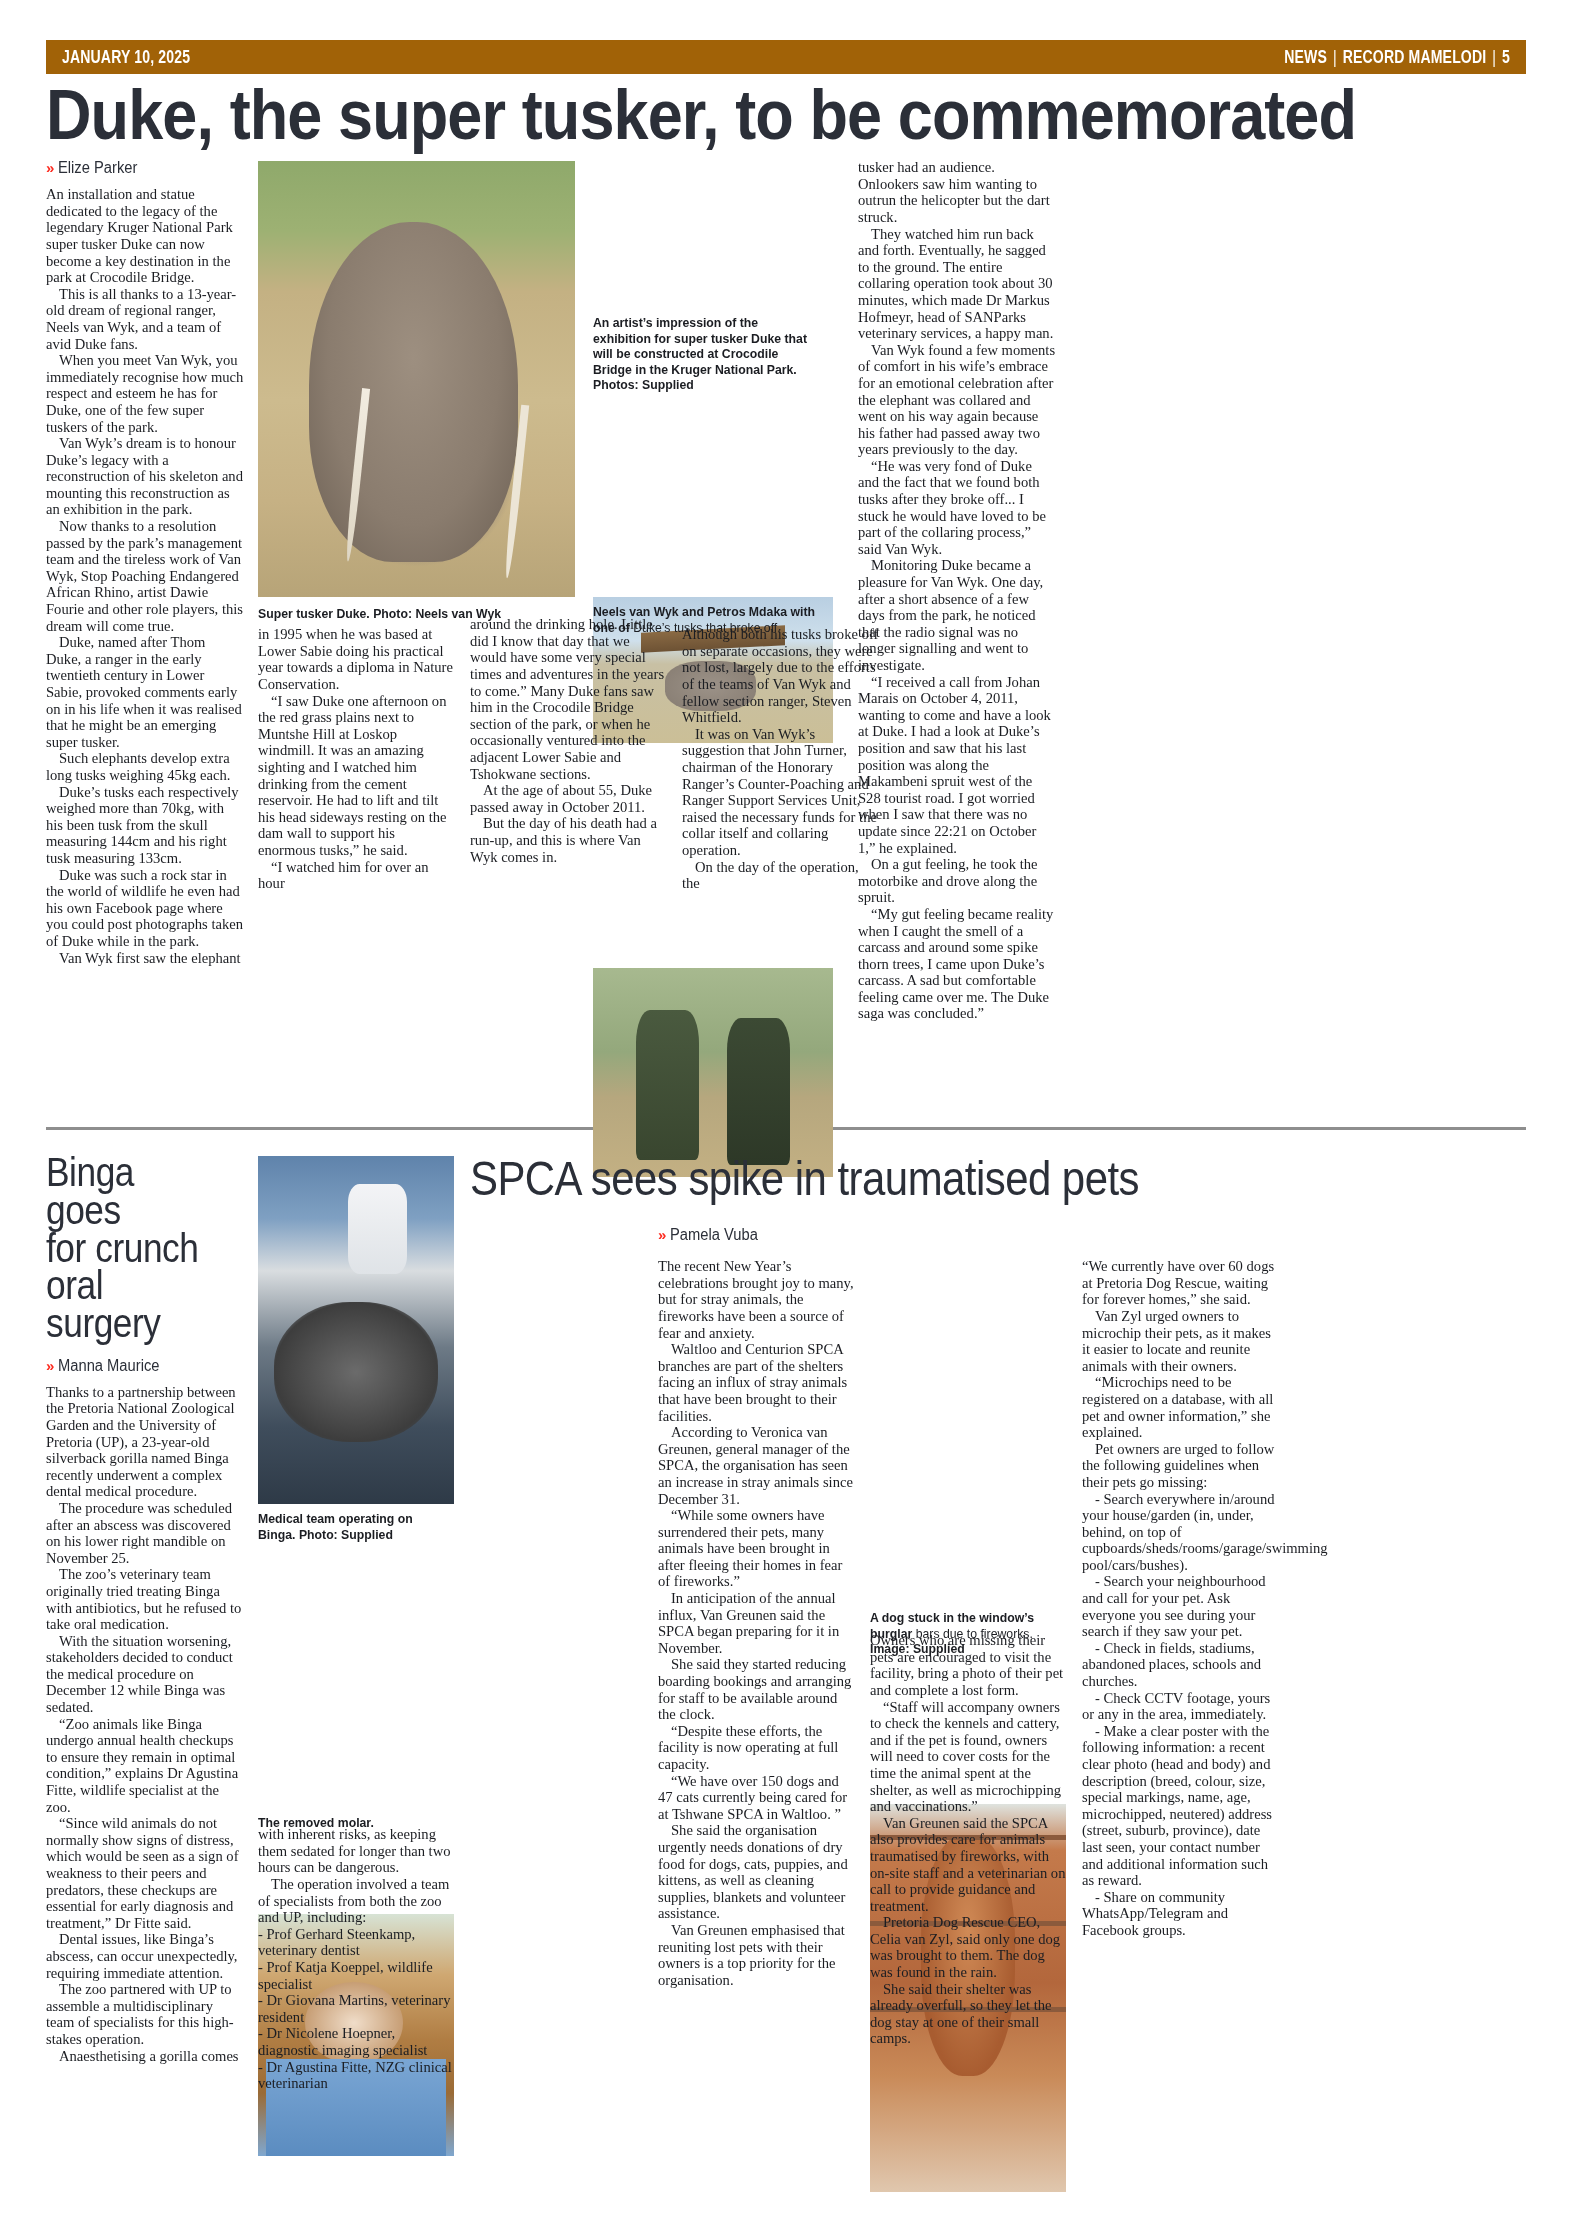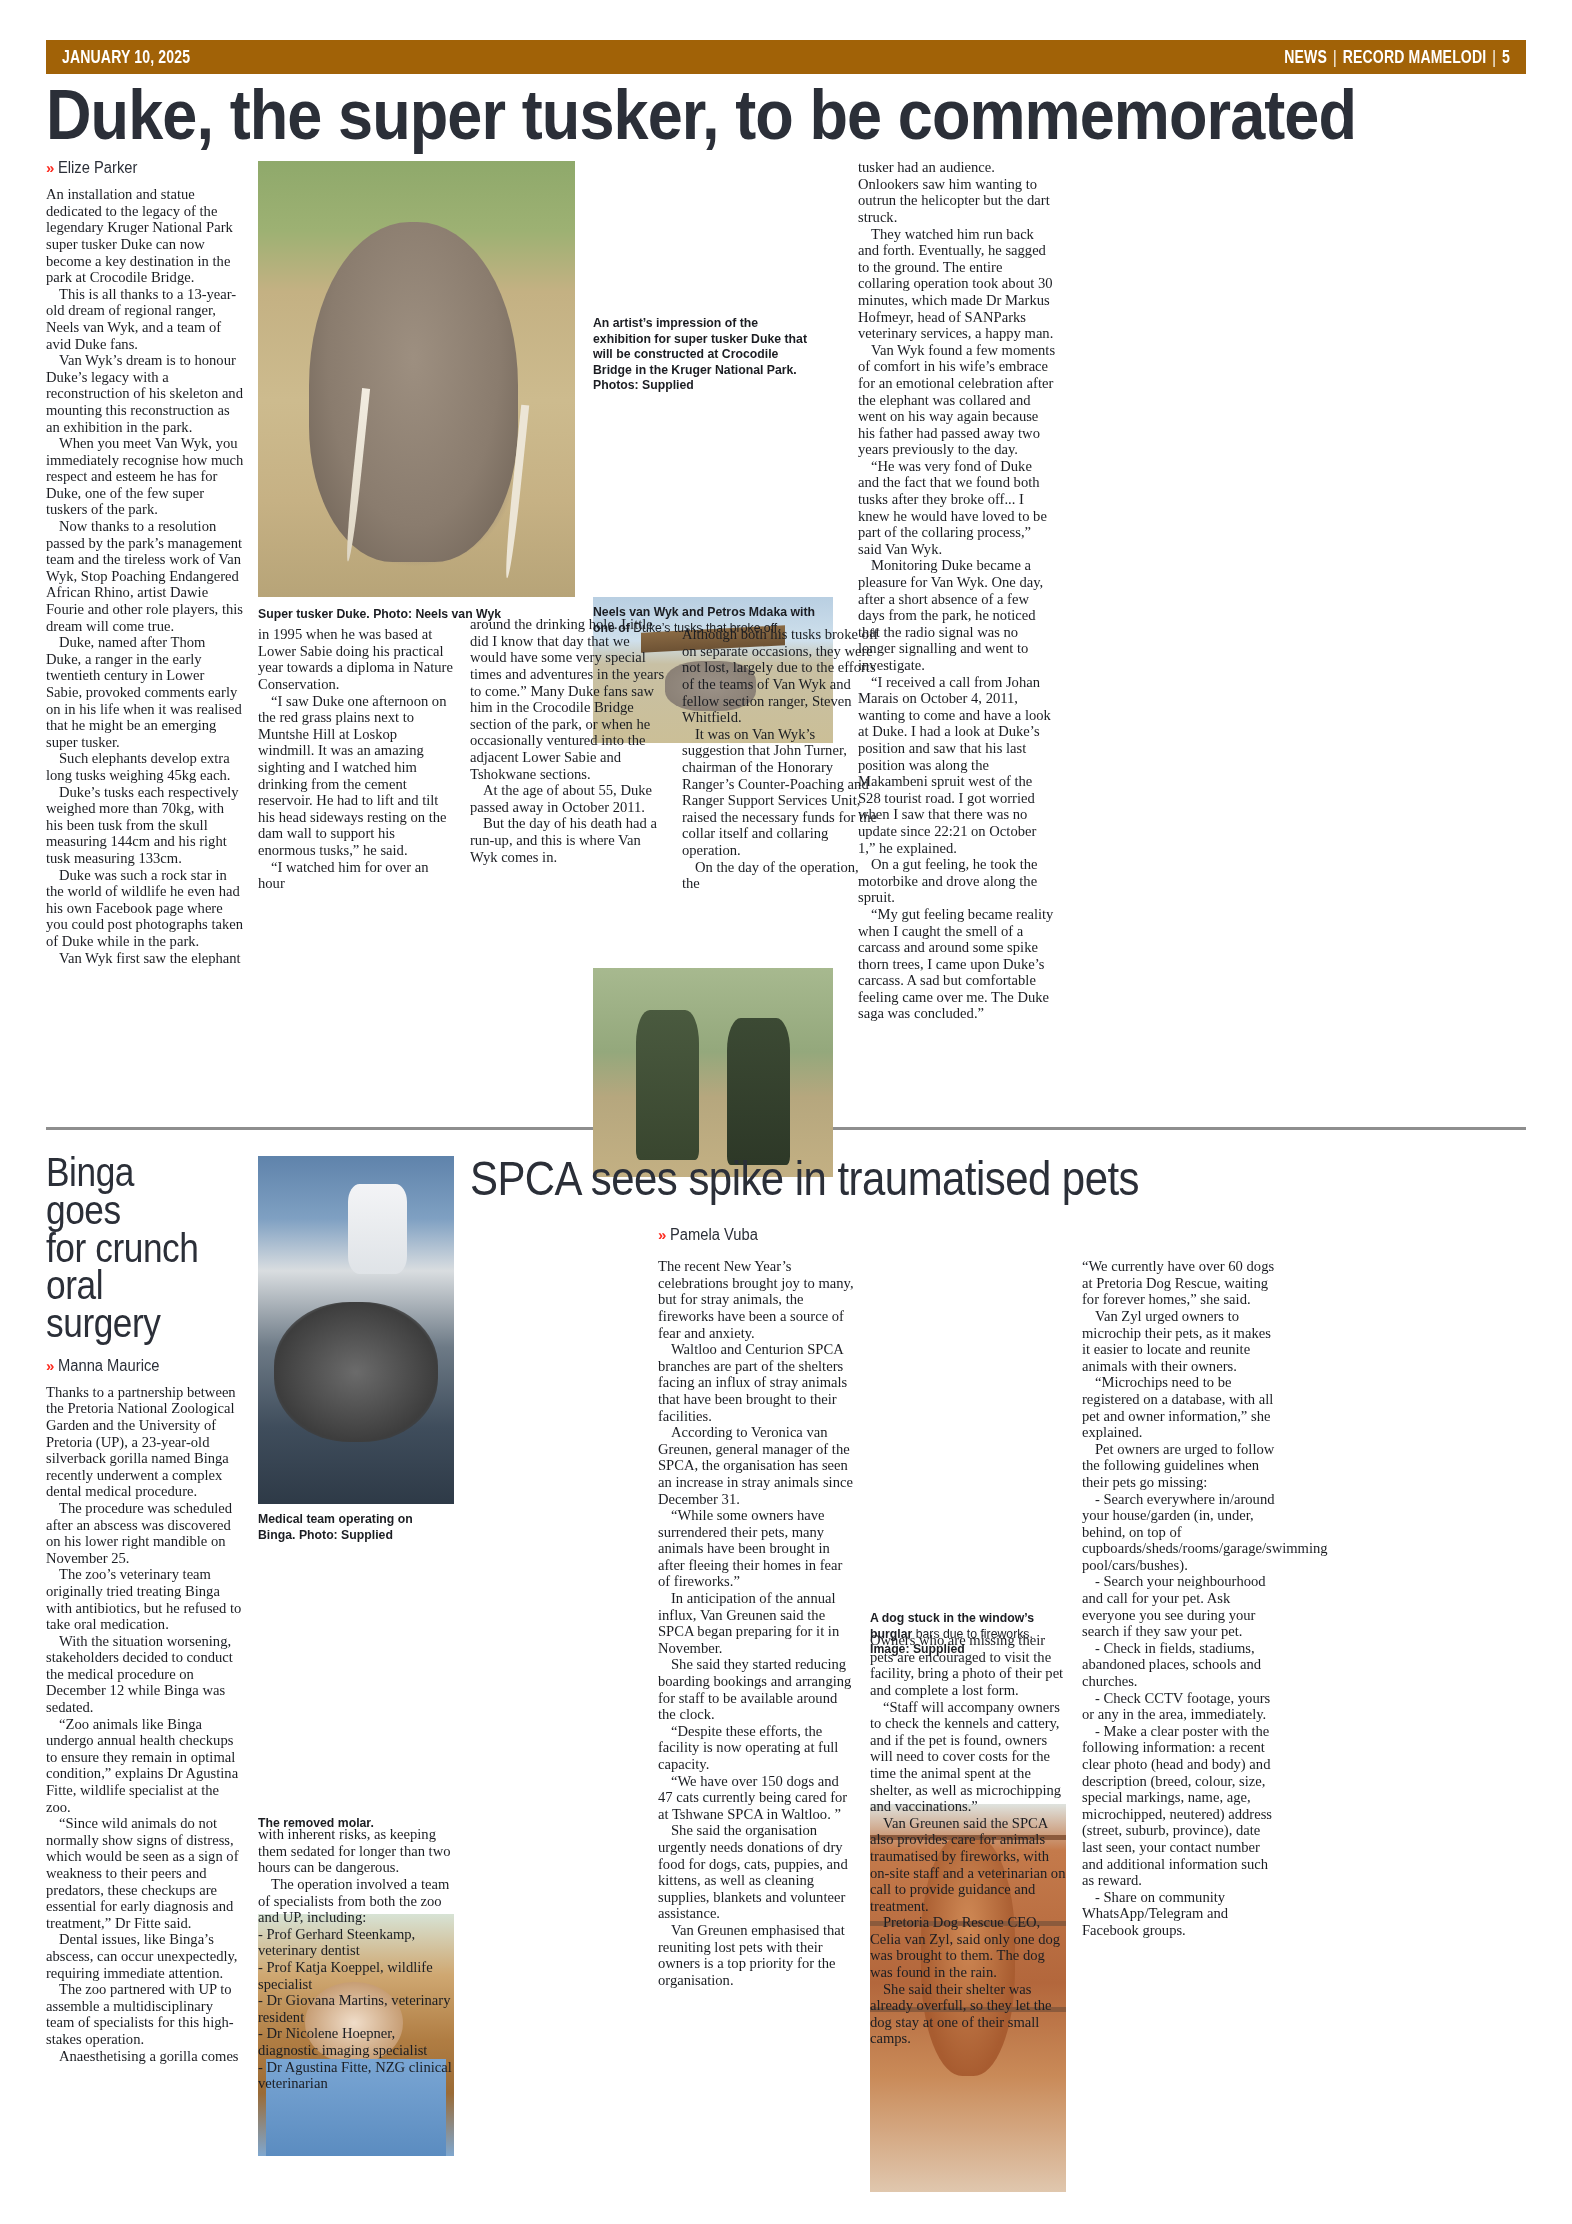--- a/index.html
+++ b/index.html
@@ -290,22 +290,22 @@
   <div class="article1">
 
     <div class="a1-col1">
       <div class="byline">
         <span class="byline-arrows">»</span>
         <span class="byline-name">Elize Parker</span>
       </div>
       <div class="col-text">
         <p class="noindent">An installation and statue dedicated to the legacy of the legendary Kruger National Park super tusker Duke can now become a key destination in the park at Crocodile Bridge.</p>
         <p>This is all thanks to a 13-year-old dream of regional ranger, Neels van Wyk, and a team of avid Duke fans.</p>
+        <p>When you meet Van Wyk, you immediately recognise how much respect and esteem he has for Duke, one of the few super tuskers of the park.</p>
         <p>Van Wyk’s dream is to honour Duke’s legacy with a reconstruction of his skeleton and mounting this reconstruction as an exhibition in the park.</p>
-        <p>When you meet Van Wyk, you immediately recognise how much respect and esteem he has for Duke, one of the few super tuskers of the park.</p>
         <p>Now thanks to a resolution passed by the park’s management team and the tireless work of Van Wyk, Stop Poaching Endangered African Rhino, artist Dawie Fourie and other role players, this dream will come true.</p>
         <p>Duke, named after Thom Duke, a ranger in the early twentieth century in Lower Sabie, provoked comments early on in his life when it was realised that he might be an emerging super tusker.</p>
         <p>Such elephants develop extra long tusks weighing 45kg each.</p>
         <p>Duke’s tusks each respectively weighed more than 70kg, with his been tusk from the skull measuring 144cm and his right tusk measuring 133cm.</p>
         <p>Duke was such a rock star in the world of wildlife he even had his own Facebook page where you could post photographs taken of Duke while in the park.</p>
         <p>Van Wyk first saw the elephant</p>
       </div>
     </div>
 
     <div class="a1-img-main photo ph-elephant"></div>
@@ -338,21 +338,21 @@
     <div class="a1-col4 col-text">
       <p class="noindent">Although both his tusks broke off on separate occasions, they were not lost, largely due to the efforts of the teams of Van Wyk and fellow section ranger, Steven Whitfield.</p>
       <p>It was on Van Wyk’s suggestion that John Turner, chairman of the Honorary Ranger’s Counter-Poaching and Ranger Support Services Unit, raised the necessary funds for the collar itself and collaring operation.</p>
       <p>On the day of the operation, the</p>
     </div>
 
     <div class="a1-col5 col-text">
       <p class="noindent">tusker had an audience. Onlookers saw him wanting to outrun the helicopter but the dart struck.</p>
       <p>They watched him run back and forth. Eventually, he sagged to the ground. The entire collaring operation took about 30 minutes, which made Dr Markus Hofmeyr, head of SANParks veterinary services, a happy man.</p>
       <p>Van Wyk found a few moments of comfort in his wife’s embrace for an emotional celebration after the elephant was collared and went on his way again because his father had passed away two years previously to the day.</p>
-      <p>“He was very fond of Duke and the fact that we found both tusks after they broke off... I knew he would have loved to be part of the collaring process,” said Van Wyk.</p>
+      <p>“He was very fond of Duke and the fact that we found both tusks after they broke off... I stuck he would have loved to be part of the collaring process,” said Van Wyk.</p>
       <p>Monitoring Duke became a pleasure for Van Wyk. One day, after a short absence of a few days from the park, he noticed that the radio signal was no longer signalling and went to investigate.</p>
       <p>“I received a call from Johan Marais on October 4, 2011, wanting to come and have a look at Duke. I had a look at Duke’s position and saw that his last position was along the Makambeni spruit west of the S28 tourist road. I got worried when I saw that there was no update since 22:21 on October 1,” he explained.</p>
       <p>On a gut feeling, he took the motorbike and drove along the spruit.</p>
       <p>“My gut feeling became reality when I caught the smell of a carcass and around some spike thorn trees, I came upon Duke’s carcass. A sad but comfortable feeling came over me. The Duke saga was concluded.”</p>
     </div>
   </div>
 
   <div class="divider"></div>
 
   <div class="bottom">

